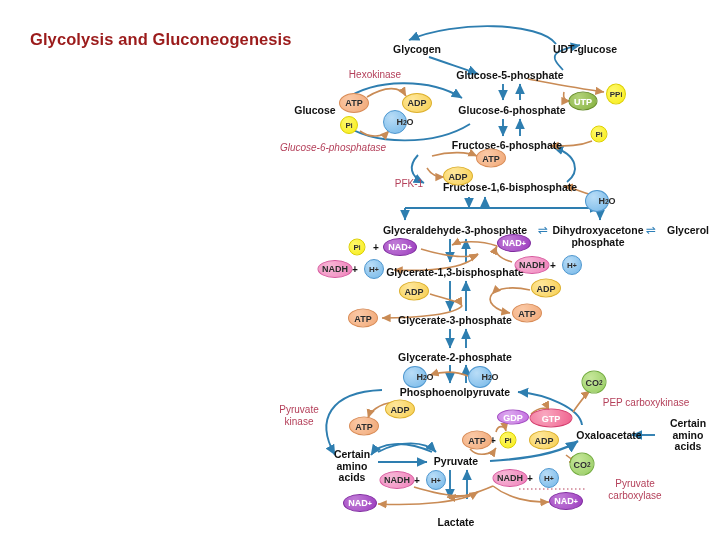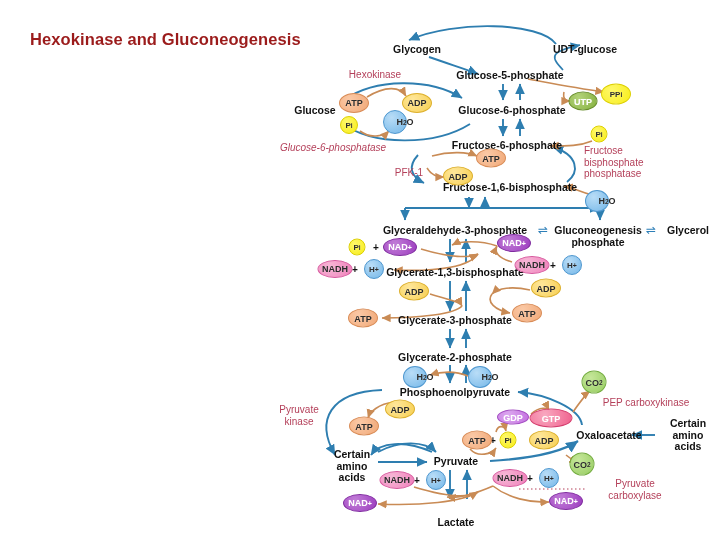--- a/index.html
+++ b/index.html
@@ -163,31 +163,31 @@
       <path d="M478,492 C462,502 420,506 378,504"></path>
       <path d="M493,486 C470,496 455,498 447,497" marker-end=""></path>
       <path d="M493,486 C508,498 530,503 549,502" marker-end=""></path>
     </g>
 
     <g stroke="#B4405A" stroke-width="1" stroke-dasharray="1.5,2.5" fill="none">
       <path d="M519,489 L585,489"></path>
     </g>
   </svg>
 
-  <div class="title">Hexokinase  and Gluconeogenesis</div>
+  <div class="title">Glycolysis  and Gluconeogenesis</div>
 
   <div class="met" style="left:417px;top:49px;">Glycogen</div>
   <div class="met" style="left:585px;top:49px;">UDT-glucose</div>
   <div class="met" style="left:510px;top:75px;">Glucose-5-phosphate</div>
   <div class="met" style="left:315px;top:110px;">Glucose</div>
   <div class="met" style="left:512px;top:110px;">Glucose-6-phosphate</div>
   <div class="met" style="left:507px;top:145px;">Fructose-6-phosphate</div>
   <div class="met" style="left:510px;top:187px;">Fructose-1,6-bisphosphate</div>
   <div class="met" style="left:455px;top:230px;">Glyceraldehyde-3-phosphate</div>
-  <div class="met two" style="left:598px;top:236px;width:96px;">Gluconeogenesis
+  <div class="met two" style="left:598px;top:236px;width:96px;">Dihydroxyacetone
 phosphate</div>
   <div class="met" style="left:688px;top:230px;">Glycerol</div>
   <div class="met" style="left:455px;top:272px;">Glycerate-1,3-bisphosphate</div>
   <div class="met" style="left:455px;top:320px;">Glycerate-3-phosphate</div>
   <div class="met" style="left:455px;top:357px;">Glycerate-2-phosphate</div>
   <div class="met" style="left:455px;top:392px;">Phosphoenolpyruvate</div>
   <div class="met" style="left:609px;top:435px;">Oxaloacetate</div>
   <div class="met" style="left:456px;top:461px;">Pyruvate</div>
   <div class="met" style="left:456px;top:508px;margin-top:14px;">Lactate</div>
   <div class="met two" style="left:352px;top:466px;width:54px;white-space:pre-line;">Certain
@@ -195,44 +195,41 @@
 acids</div>
   <div class="met two" style="left:688px;top:435px;width:56px;white-space:pre-line;">Certain
 amino
 acids</div>
 
   <div class="eq" style="left:543px;top:230px;">⇌</div>
   <div class="eq" style="left:651px;top:230px;">⇌</div>
 
   <div class="enz" style="left:375px;top:75px;">Hexokinase</div>
   <div class="enz" style="left:333px;top:148px;font-style:italic;">Glucose-6-phosphatase</div>
-  <div class="enz" style="left:409px;top:173px;">PFK-1</div>
-  <div class="enz multi" style="left:584px;top:162px;white-space:pre-line;">Fructose
-bisphosphate
-phosphatase</div>
+  <div class="enz" style="left:409px;top:184px;">PFK-1</div>
   <div class="enz" style="left:299px;top:415px;white-space:pre-line;">Pyruvate
 kinase</div>
   <div class="enz" style="left:646px;top:403px;">PEP carboxykinase</div>
   <div class="enz" style="left:635px;top:489px;white-space:pre-line;">Pyruvate
 carboxylase</div>
 
   <div class="plus" style="left:376px;top:247px;">+</div>
   <div class="plus" style="left:355px;top:269px;">+</div>
   <div class="plus" style="left:553px;top:265px;">+</div>
   <div class="plus" style="left:493px;top:440px;">+</div>
   <div class="plus" style="left:417px;top:480px;">+</div>
   <div class="plus" style="left:530px;top:478px;">+</div>
 
   <div id="bubbles">
       <div class="bub b-atp" style="left: 354px; top: 103px; width: 30px; height: 20px;">ATP</div>
       <div class="bub b-adp" style="left: 417px; top: 103px; width: 30px; height: 20px;">ADP</div>
       <div class="bub b-pi" style="left: 349px; top: 125px; width: 18px; height: 18px; font-size: 8px;">P<sub>i</sub></div>
       <div class="bub b-h2o" style="left: 395px; top: 122px; width: 24px; height: 24px;">H<sub>2</sub>O</div>
       <div class="bub b-utp" style="left: 583px; top: 101px; width: 29px; height: 19px;">UTP</div>
-      <div class="bub b-pi" style="left: 616px; top: 94px; width: 30px; height: 21px; font-size: 8px;">PP<sub>i</sub></div>
+      <div class="bub b-pi" style="left: 616px; top: 94px; width: 20px; height: 21px; font-size: 8px;">PP<sub>i</sub></div>
       <div class="bub b-pi" style="left: 599px; top: 134px; width: 17px; height: 17px; font-size: 8px;">P<sub>i</sub></div>
       <div class="bub b-atp" style="left: 491px; top: 158px; width: 30px; height: 19px;">ATP</div>
       <div class="bub b-adp" style="left: 458px; top: 176px; width: 30px; height: 19px;">ADP</div>
       <div class="bub b-h2o" style="left: 597px; top: 201px; width: 24px; height: 22px;">H<sub>2</sub>O</div>
       <div class="bub b-pi" style="left: 357px; top: 247px; width: 17px; height: 17px; font-size: 8px;">P<sub>i</sub></div>
       <div class="bub b-nad" style="left: 400px; top: 247px; width: 34px; height: 18px;">NAD<sup>+</sup></div>
       <div class="bub b-nad" style="left: 514px; top: 243px; width: 34px; height: 18px;">NAD<sup>+</sup></div>
       <div class="bub b-nadh" style="left: 335px; top: 269px; width: 35px; height: 18px;">NADH</div>
       <div class="bub b-h" style="left: 374px; top: 269px; width: 20px; height: 20px; font-size: 8px;">H<sup>+</sup></div>
       <div class="bub b-nadh" style="left: 532px; top: 265px; width: 35px; height: 18px;">NADH</div>

